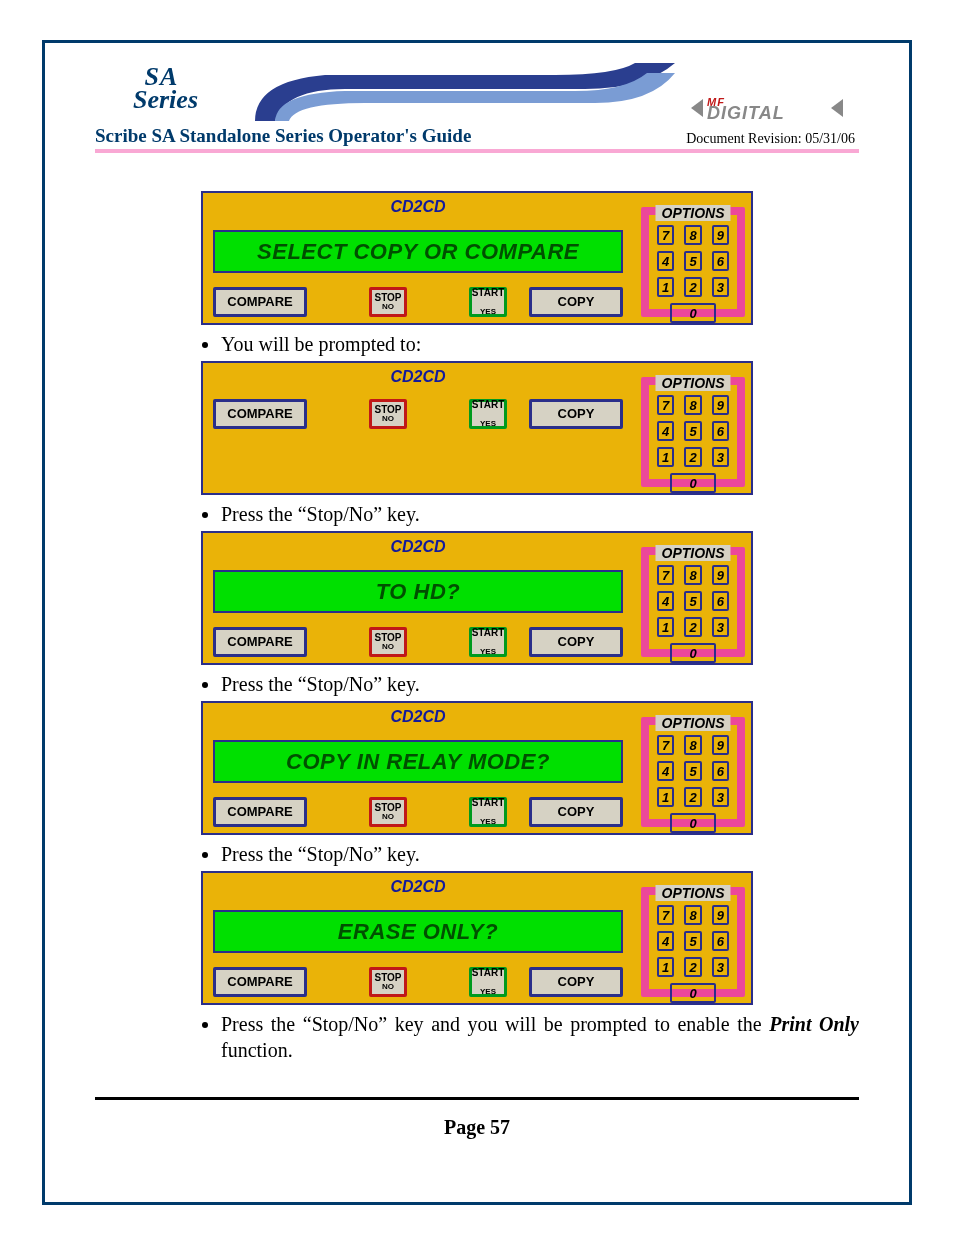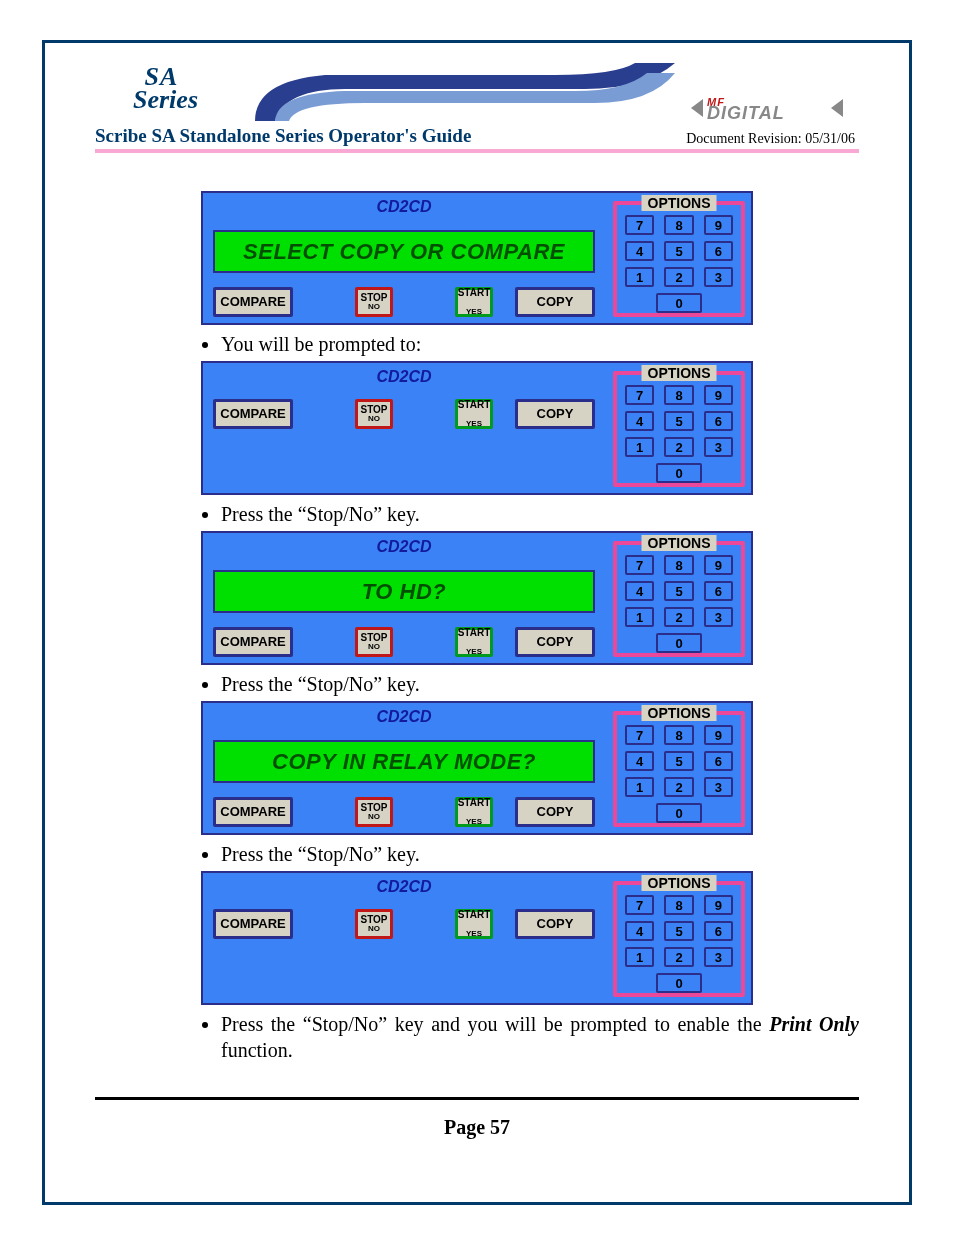--- a/index.html
+++ b/index.html
@@ -98,21 +98,21 @@
   ul.steps > li .em { font-style: italic; font-weight: bold; }
   .panel-wrap {
     display: flex;
     justify-content: center;
     margin: 2px 0 2px -126px;
   }
   
   .device {
     width: 552px;
     height: 134px;
-    background: #3b82f6;
+    background: #eab308;
     border: 2px solid #2a2e8a;
     display: flex;
     gap: 18px;
     padding: 6px 6px 6px 10px;
     font-family: Arial, sans-serif;
   }
   .left-col {
     flex: 0 0 330px;
     display: flex;
     flex-direction: column;
@@ -158,33 +158,34 @@
     display: flex;
     flex-direction: column;
     align-items: center;
     justify-content: center;
     font-weight: 900;
     font-size: 13px;
     line-height: 0.95;
     text-align: center;
     border-radius: 2px;
   }
-  .dbtn.wide { width: 80px; }
+  .dbtn.wide { width: 94px; }
   .dbtn.nar { width: 38px; font-size: 10px; margin-left: 40px; }
   .dbtn .sub { font-size: 8px; font-weight: 900; }
   .blue { border-color: #2a2e8a; color: #000; }
   .red  { border-color: #c01818; color: #000; }
   .green{ border-color: #009a1e; color: #000; gap: 10px; }
   .right-col {
     flex: 1;
     position: relative;
-    border: 4px solid #ec4899;
+    border: 8px solid #ec4899;
     border-radius: 2px;
     padding: 10px 8px 6px 8px;
-    margin-top: 2px;
+    margin-top: 8px;
+    font-style: italic;
   }
   .opts-label {
     position: absolute;
     top: -10px;
     left: 50%;
     transform: translateX(-50%);
     background: #d6d2c4;
     padding: 0 6px;
     font-weight: 900;
     font-size: 14px;
@@ -429,20 +430,23 @@
                 </div>
               </div>
             </div>
           </div>
 
         <li>Press the “Stop/No” key.</li>
         <div class="panel-wrap" id="panel-slot-4">
             <div class="device">
               <div class="left-col">
                 <div class="cd2cd">CD2CD</div>
+                <div class="lcd">
+                  <div class="lcd-text">ERASE ONLY?</div>
+                </div>
                 <div class="btnrow">
                   <div class="dbtn wide blue">
                     <div>COMPARE</div>
                   </div>
                   <div class="dbtn nar red">
                     <div>STOP</div>
                     <div class="sub">NO</div>
                   </div>
                   <div class="dbtn nar green">
                     <div>START</div>

